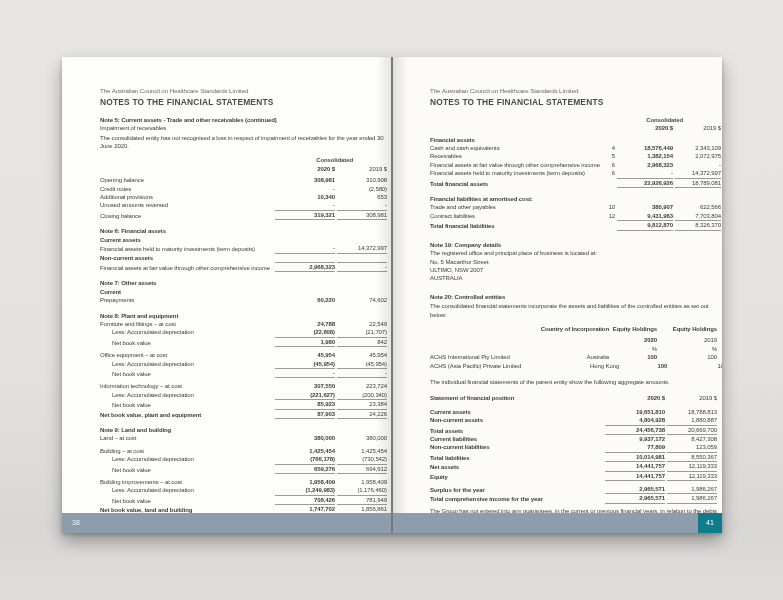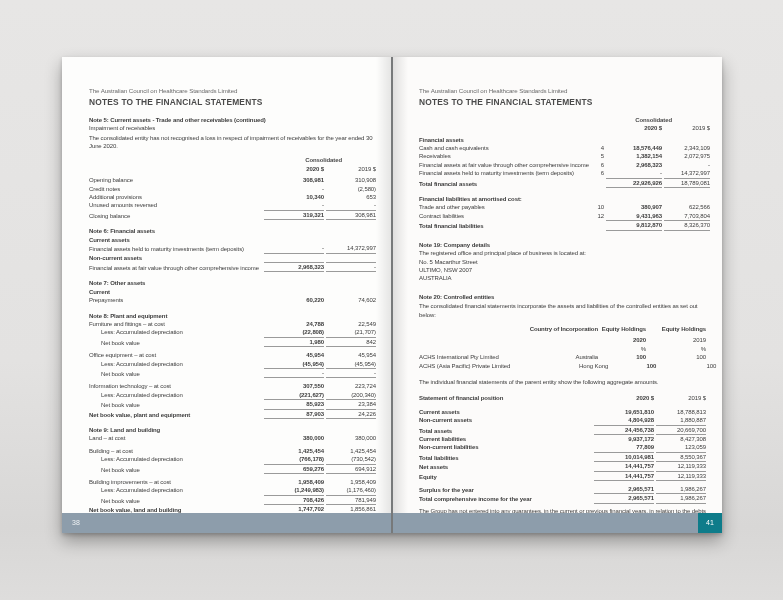--- a/index.html
+++ b/index.html
@@ -15,21 +15,21 @@
   }
   .page{position:absolute;top:0;height:476px;width:330px;background:#fdfdfc;overflow:hidden;}
   .page-left{left:0;}
   .page-right{left:330px;background:#fcfbfa;}
   .page-left::after{content:'';position:absolute;right:0;top:0;bottom:0;width:16px;
     background:linear-gradient(to right,rgba(0,0,0,0) 0%,rgba(0,0,0,0.10) 100%);pointer-events:none;}
   .page-right::before{content:'';position:absolute;left:0;top:0;bottom:0;width:16px;
     background:linear-gradient(to left,rgba(0,0,0,0) 0%,rgba(0,0,0,0.12) 100%);pointer-events:none;}
   .spine{position:absolute;left:329px;top:0;bottom:0;width:2px;background:#77797a;z-index:3;}
   .content{
-    position:absolute;left:27px;top:30px;width:287px;bottom:26px;
+    position:absolute;left:38px;top:30px;width:287px;bottom:26px;
     font-size:6px;line-height:8.4px;color:#3d3d3d;letter-spacing:-0.1px;
   }
   .org{font-size:6.2px;color:#6b6b6b;margin-bottom:3px;white-space:nowrap;}
   .ptitle{font-size:8.4px;font-weight:bold;color:#4a4a4a;letter-spacing:0.2px;margin-bottom:9px;white-space:nowrap;}
   .note-h{font-weight:bold;margin-top:7px;white-space:nowrap;}
   .sub{white-space:nowrap;}
   .body-text{margin-top:1px;}
   .colgroup{text-align:right;padding-right:34px;font-weight:bold;color:#4a4a4a;margin-top:6px;}
   .frow{display:grid;grid-template-columns:1fr 60px 50px;column-gap:2px;align-items:end;min-height:8.4px;}
   .rows4 .frow,.frow.c4{grid-template-columns:169px 14px 56px 46px;}

